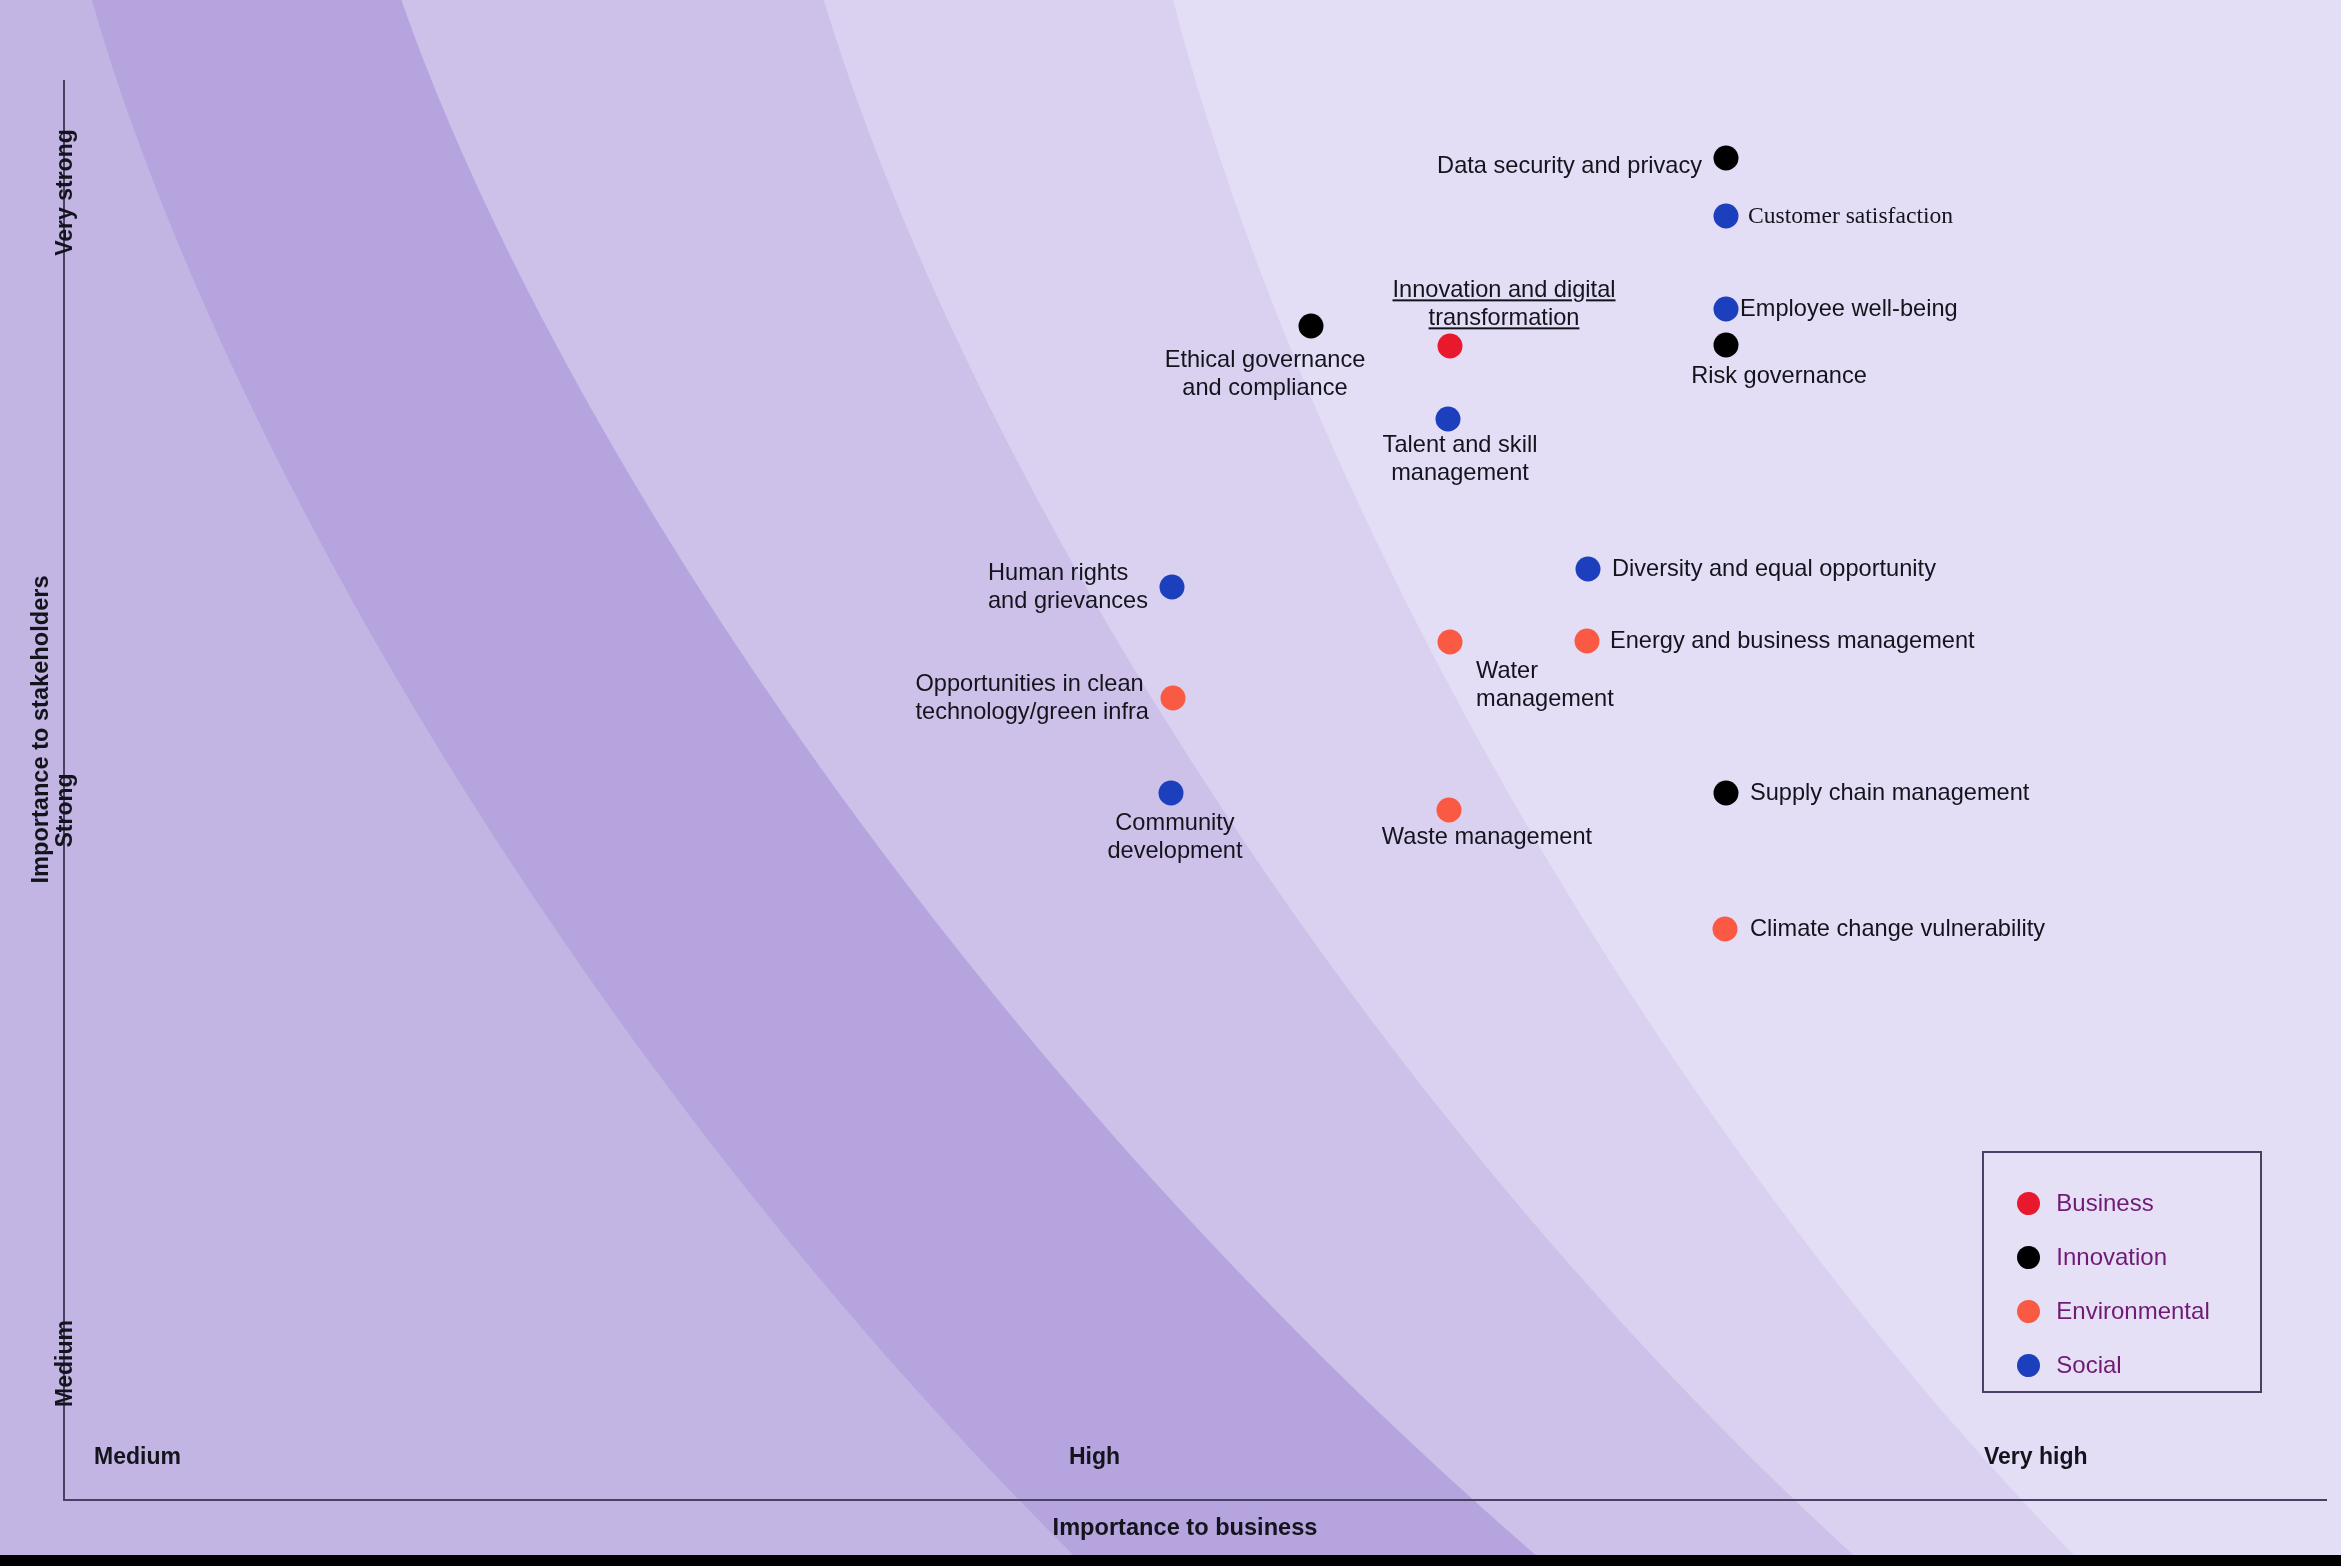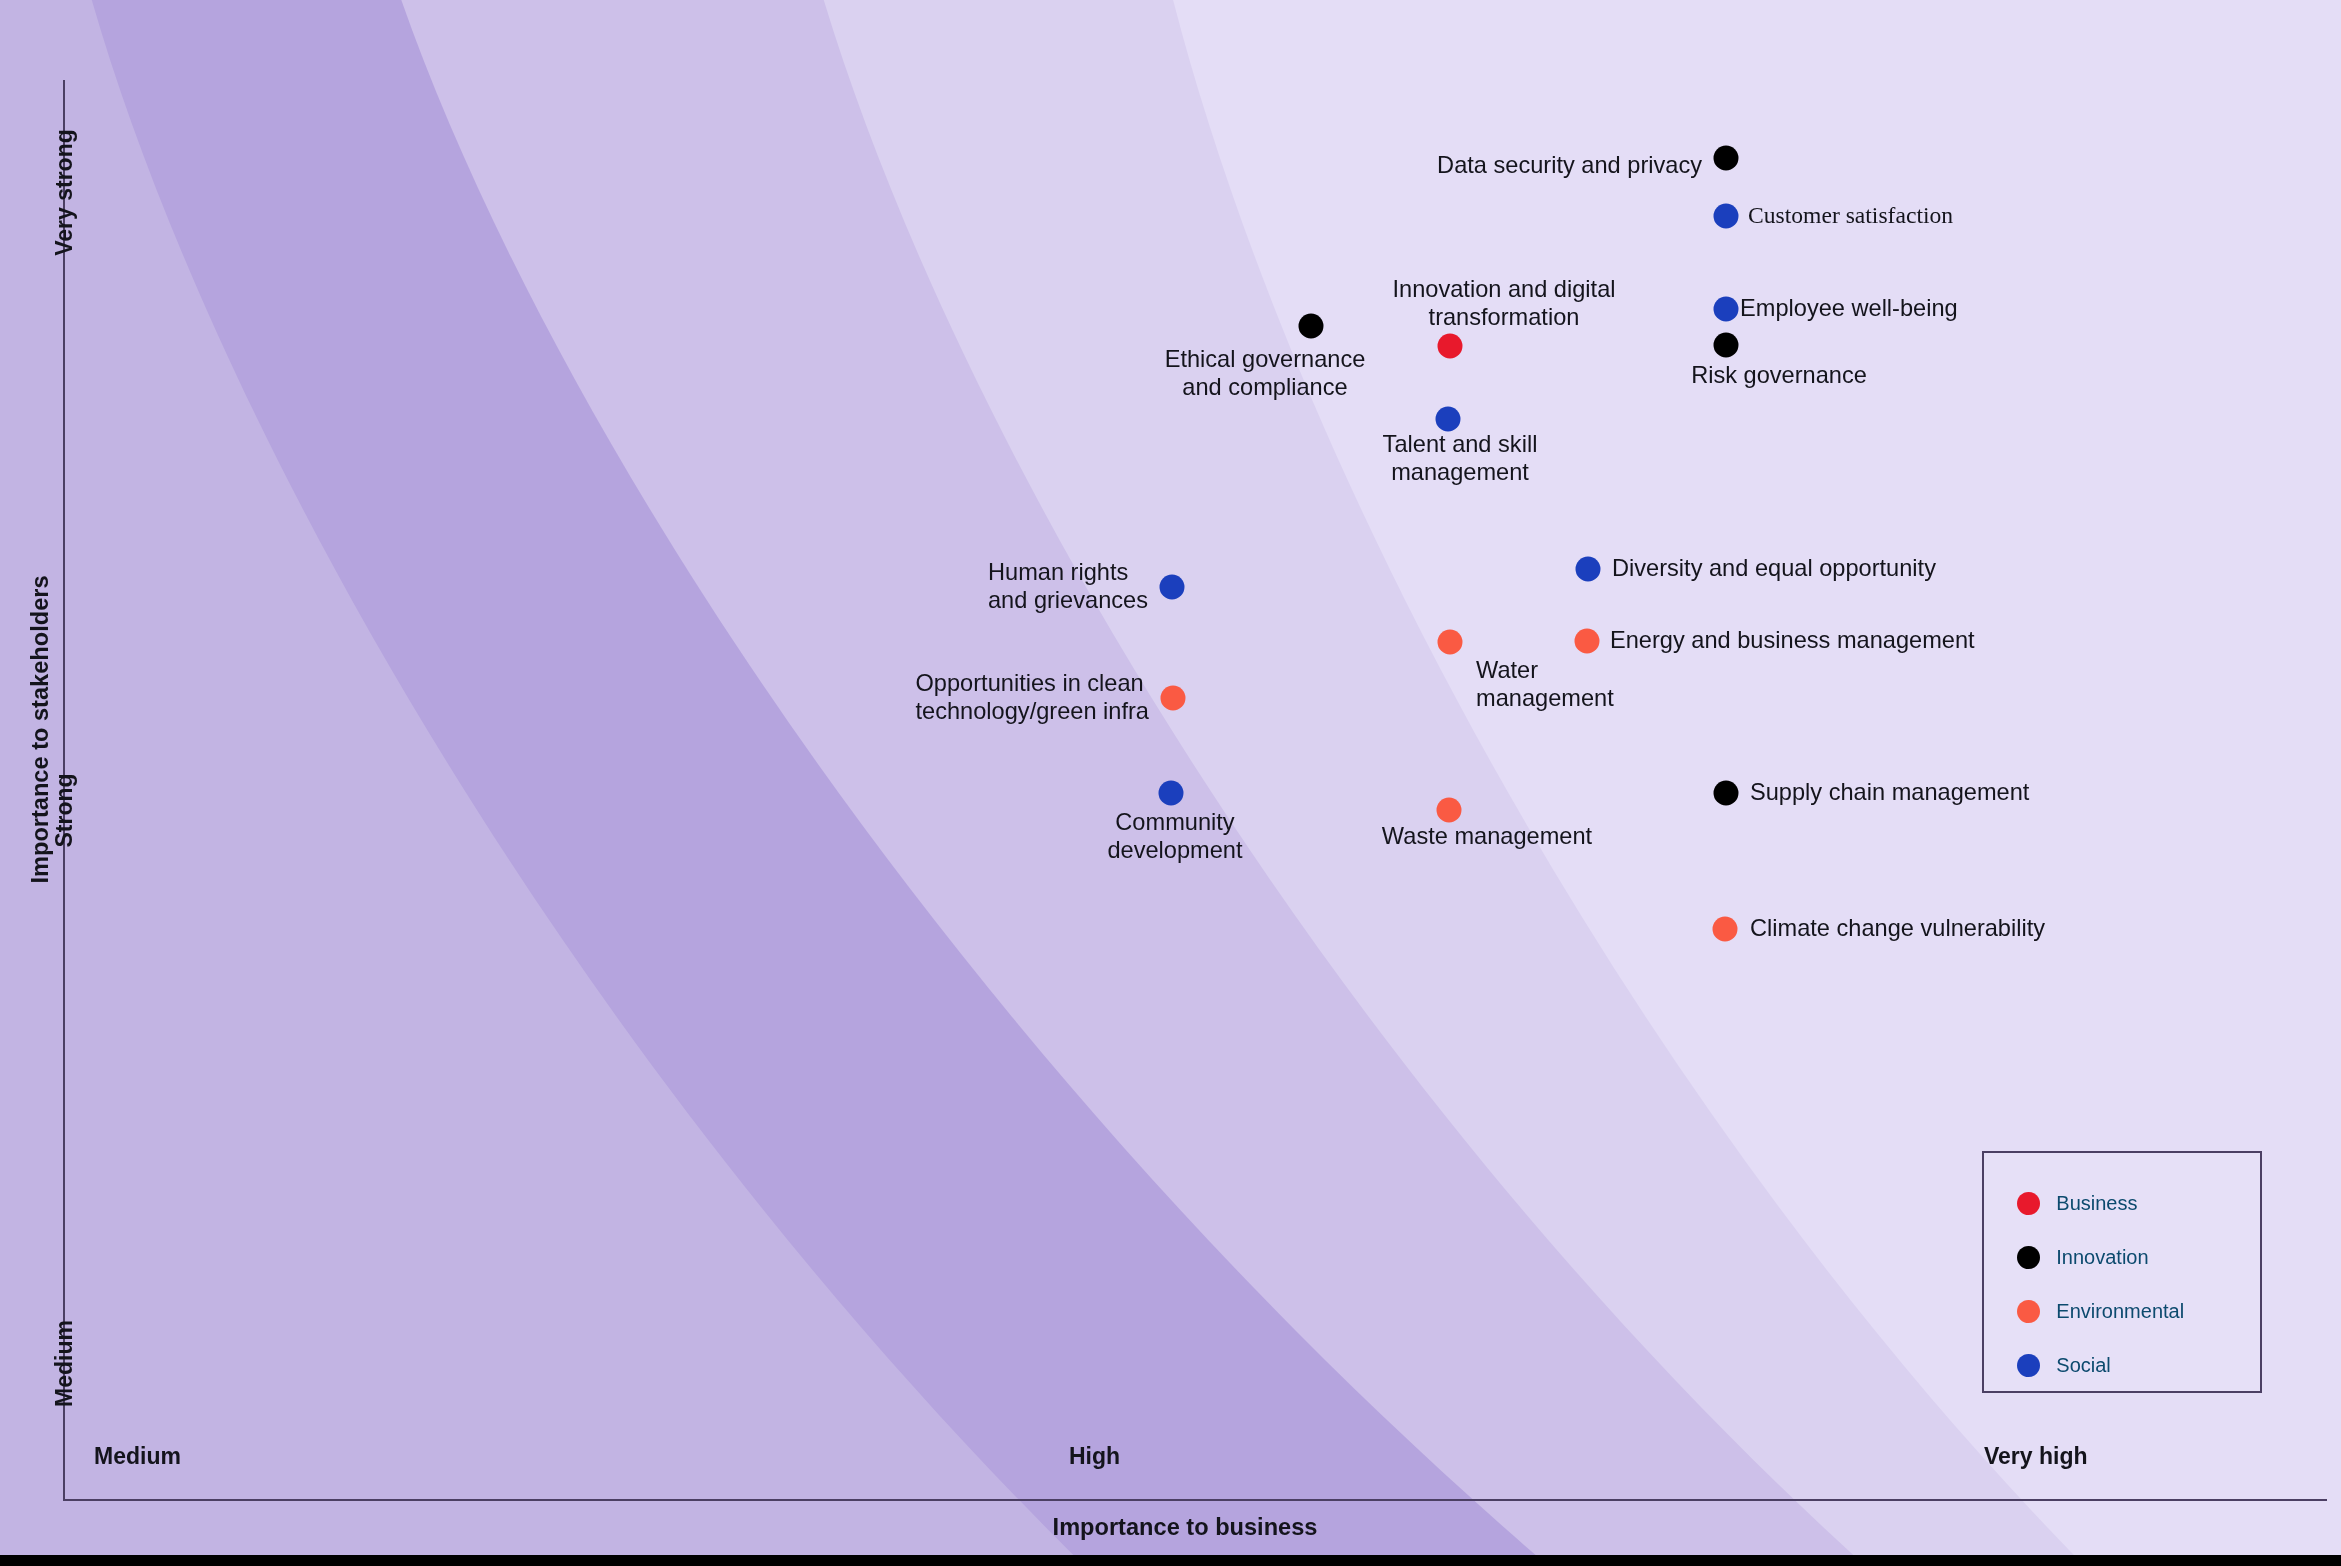--- a/index.html
+++ b/index.html
@@ -96,21 +96,21 @@
   .pt-label {
     position: absolute;
     font-size: 23.6px;
     color: #14141c;
     line-height: 1.18;
     white-space: pre-line;
   }
   .lbl-right { transform: translateY(-50%); }
   .lbl-left  { transform: translate(-100%, -50%); text-align: right; margin-top: 8px; }
   .lbl-below { transform: translateX(-50%); text-align: center; }
-  .lbl-above { transform: translate(-50%, -100%); text-align: center; }
+  .lbl-above { transform: translate(-50%, -100%); text-align: center; text-decoration: underline; }
   .lbl-left-top { transform: translate(-100%, -50%); }
   
   #legend {
     position: absolute;
     left: 1982px;
     top: 1151px;
     width: 280px;
     height: 242px;
     border: 2.4px solid #4b3f63;
     background: rgba(255,255,255,0.10);
@@ -123,22 +123,22 @@
     height: 54px;
   }
   .legend-swatch {
     width: 23px;
     height: 23px;
     border-radius: 50%;
     margin-right: 16.3px;
     flex: 0 0 auto;
   }
   .legend-text {
-    font-size: 20px;
-    color: #0c4a6e;
+    font-size: 24px;
+    color: #701a75;
   }
   #bottom-bar {
     position: absolute;
     left: 0;
     top: 1555px;
     width: 2342px;
     height: 11.4px;
     background: #000000;
   }
 </style>

